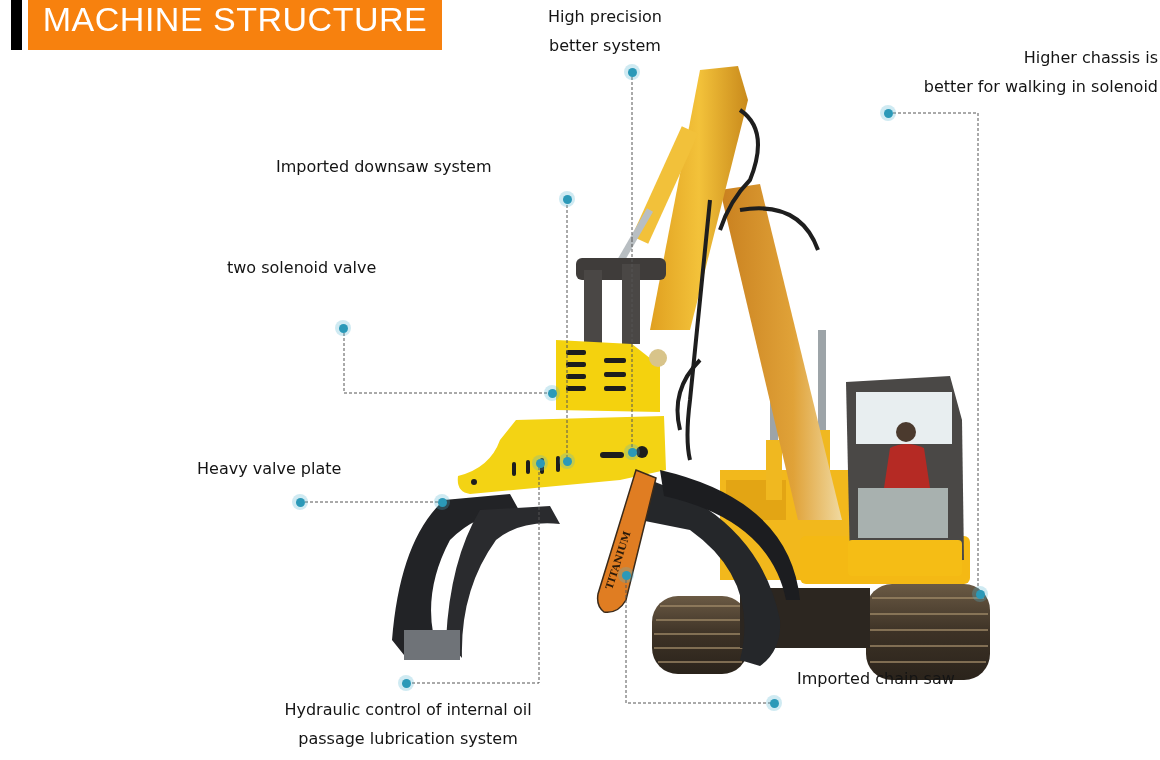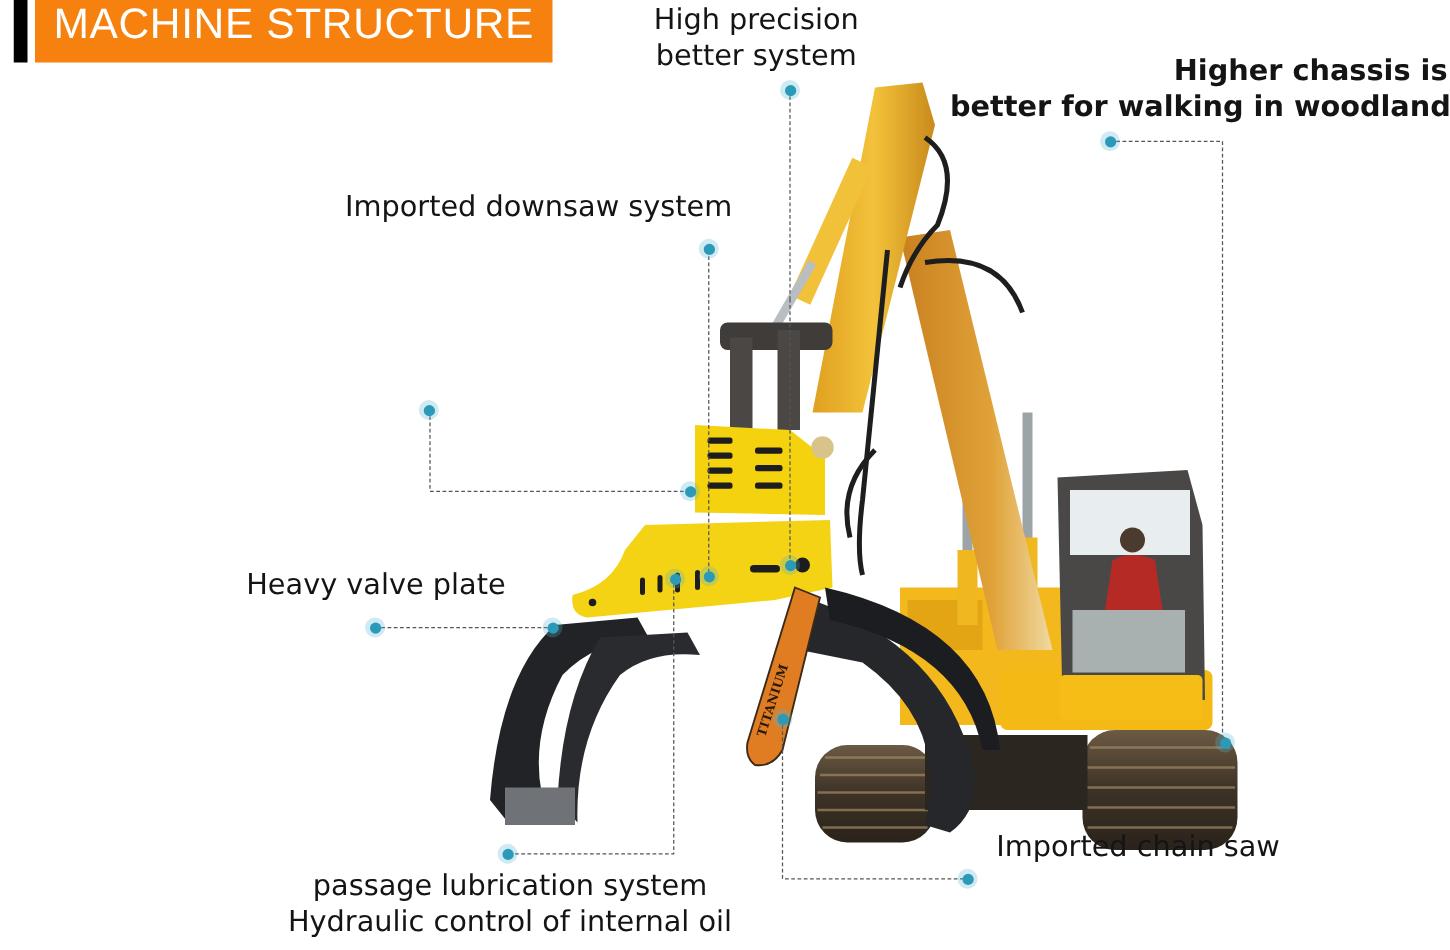--- a/index.html
+++ b/index.html
@@ -2,23 +2,23 @@
 <html><head>
   <meta charset="utf-8">
   <style>
     html, body { margin: 0; padding: 0; background: #ffffff; }
     body { width: 1160px; height: 760px; position: relative; overflow: hidden;
            font-family: "DejaVu Sans", "Liberation Sans", sans-serif; color: #111; }
     .title-accent { position: absolute; left: 11px; top: 0; width: 11px; height: 50px; background: #000; }
     .title-box { position: absolute; left: 28px; top: 0; width: 414px; height: 50px; background: #f7810e;
                  display: flex; align-items: flex-start; justify-content: center; }
     .title-text { color: #fff; font-size: 34px; letter-spacing: 0.5px; font-family: "Liberation Sans", sans-serif; }
-    .label { position: absolute; font-size: 23px; line-height: 29px; color: #141414; white-space: nowrap; }
+    .label { position: absolute; font-size: 16px; line-height: 29px; color: #141414; white-space: nowrap; }
     .label.center { text-align: center; }
-    .label.right { text-align: right; font-weight: bold; }
+    .label.right { text-align: right; }
     svg.scene { position: absolute; left: 0; top: 0; }
     .dot-layer { position: absolute; left: 0; top: 0; width: 1160px; height: 760px; pointer-events: none; }
     .dot { position: absolute; width: 16px; height: 16px; margin: -8px 0 0 -8px; border-radius: 50%;
            background: rgba(82,180,210,0.28); display: flex; align-items: center; justify-content: center; }
     .dot::after { content: ""; width: 9px; height: 9px; border-radius: 50%; background: #2b99b8; }
   </style>
 </head>
 <body>
 
 <div class="title-accent"></div>
@@ -177,34 +177,35 @@
   <div class="dot" style="left:774px;top:703px"></div>
 </div>
 
 <div class="label center" style="left:505px;top:2px;width:200px">
   <div>High precision</div>
   <div>better system</div>
 </div>
 
 <div class="label right" style="left:760px;top:43px;width:398px">
   <div>Higher chassis is</div>
-  <div>better for walking in woodland</div>
+  <div>better for walking in solenoid</div>
 </div>
 
 <div class="label" style="left:276px;top:152px">
   <div>Imported downsaw system</div>
 </div>
 
 <div class="label" style="left:227px;top:253px">
+  <div>two solenoid valve</div>
 </div>
 
 <div class="label" style="left:197px;top:454px">
   <div>Heavy valve plate</div>
 </div>
 
 <div class="label center" style="left:200px;top:695px;width:416px">
+  <div>Hydraulic control of internal oil</div>
   <div>passage lubrication system</div>
-  <div>Hydraulic control of internal oil</div>
 </div>
 
 <div class="label" style="left:797px;top:664px">
   <div>Imported chain saw</div>
 </div>
 
 </body></html>

